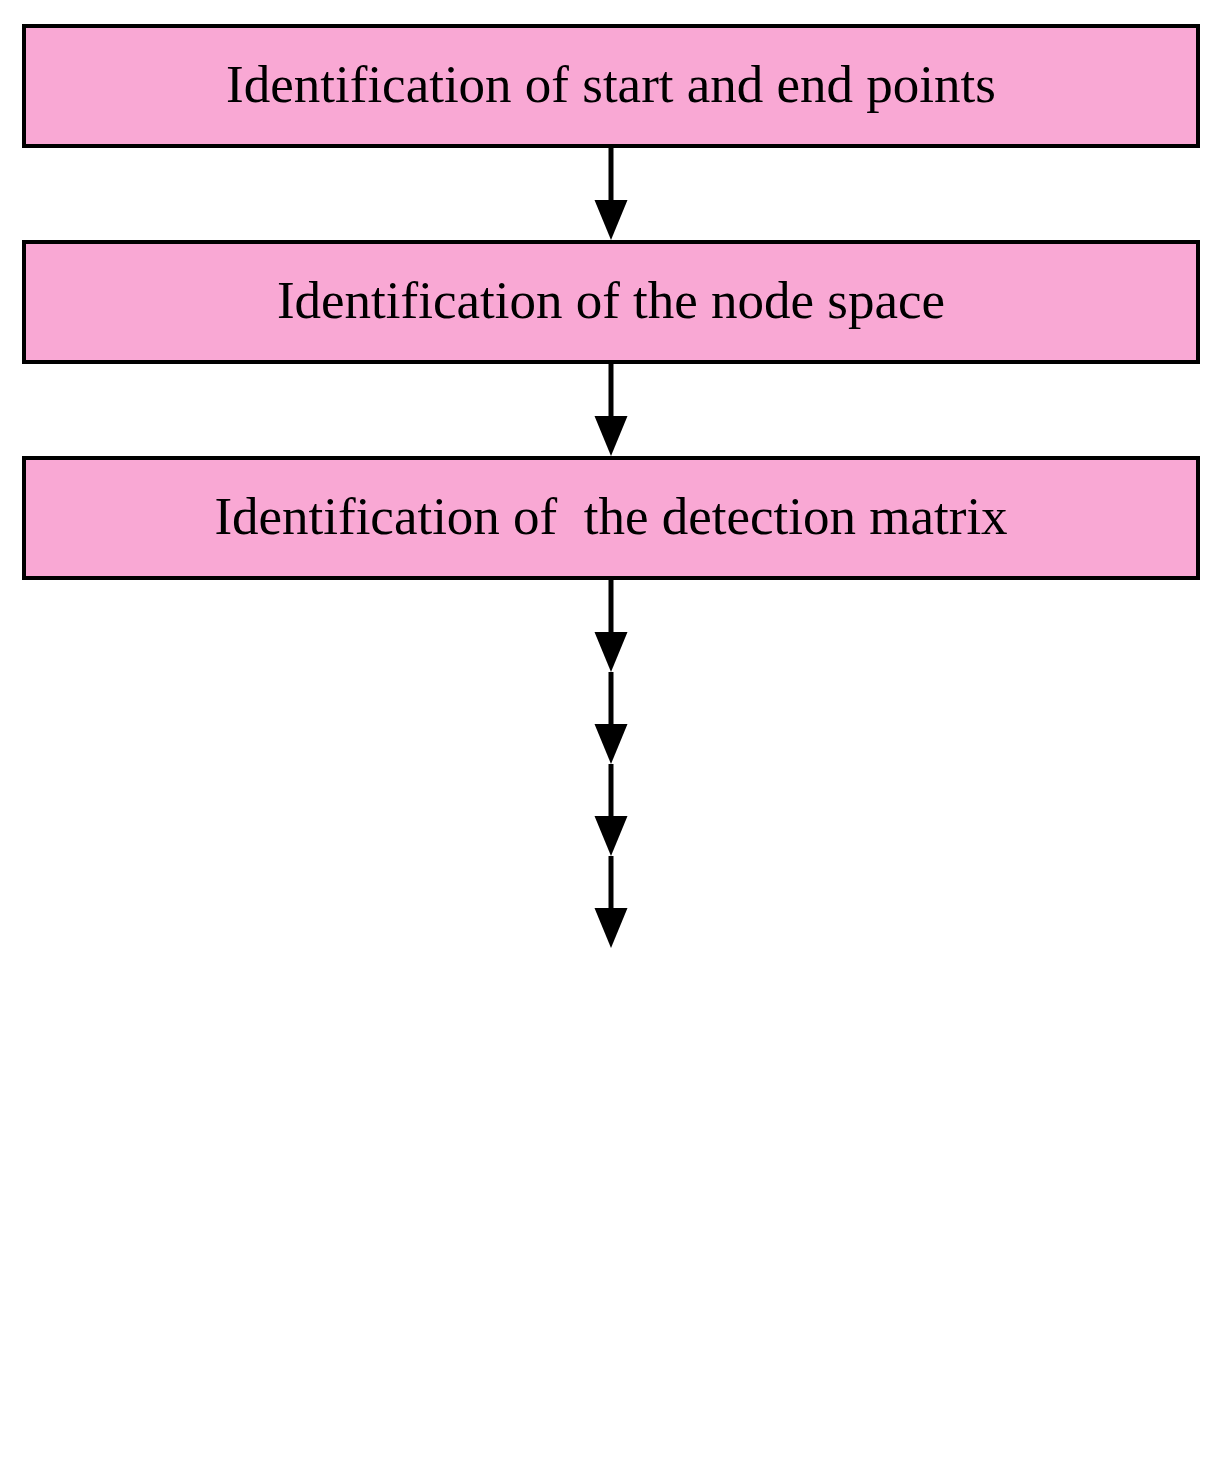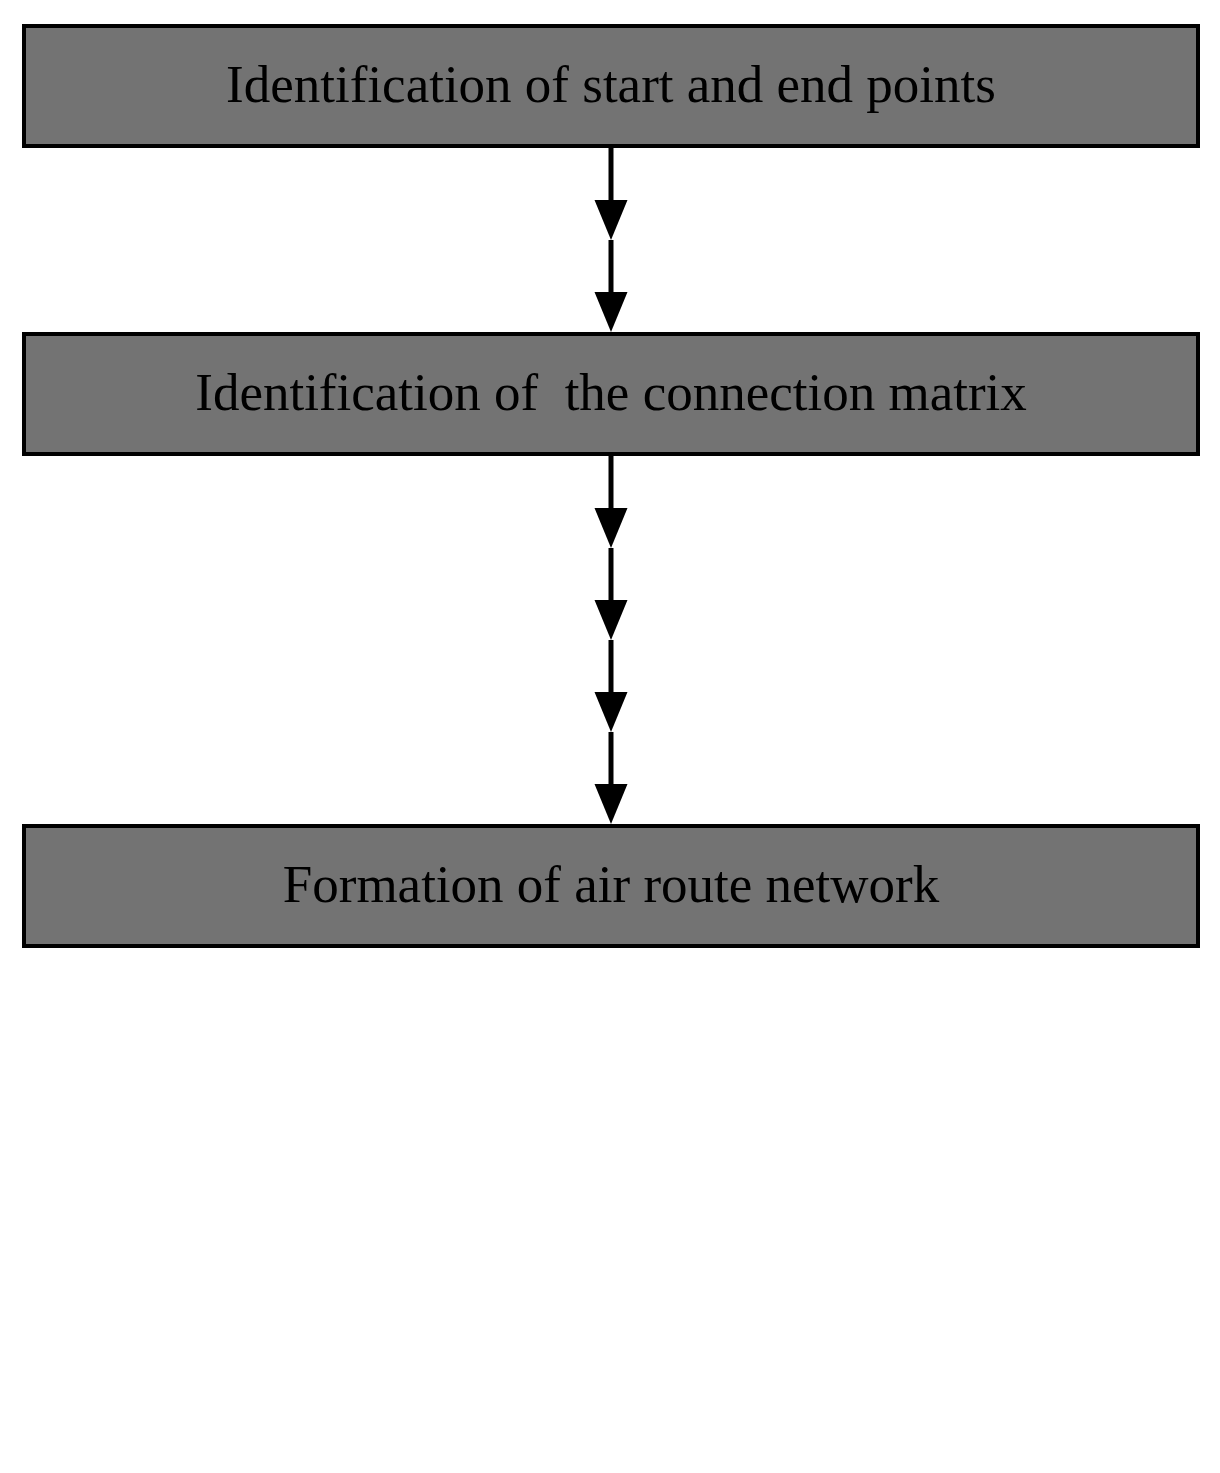--- a/index.html
+++ b/index.html
@@ -23,21 +23,21 @@
     width: 1178px;
   }
   .step {
     position: relative;
   }
   .node-box {
     box-sizing: border-box;
     width: 1178px;
     height: 124px;
     border: 4px solid #000000;
-    background: #737373;
+    background: #f9a8d4;
     display: flex;
     align-items: center;
     justify-content: center;
   }
   .node-label {
     font-family: "Liberation Serif", "DejaVu Serif", serif;
     font-size: 53px;
     line-height: 1.05;
     color: #000000;
     letter-spacing: 0px;
@@ -68,30 +68,35 @@
         <span class="node-label">Identification of start and end points</span>
       </div>
     </div>
     <div class="connector">
       <svg class="arrow-svg" width="1178" height="92" viewBox="0 0 1178 92">
         <line x1="589" y1="0" x2="589" y2="54" stroke="#000000" stroke-width="5"></line>
         <polygon points="572.5,52 605.5,52 589,92" fill="#000000"></polygon>
       </svg>
     </div>
 
+    <div class="step">
+      <div class="node-box">
+        <span class="node-label">Identification of the node space</span>
+      </div>
+    </div>
     <div class="connector">
       <svg class="arrow-svg" width="1178" height="92" viewBox="0 0 1178 92">
         <line x1="589" y1="0" x2="589" y2="54" stroke="#000000" stroke-width="5"></line>
         <polygon points="572.5,52 605.5,52 589,92" fill="#000000"></polygon>
       </svg>
     </div>
 
     <div class="step">
       <div class="node-box">
-        <span class="node-label">Identification of  the connection matrix</span>
+        <span class="node-label">Identification of  the detection matrix</span>
       </div>
     </div>
     <div class="connector">
       <svg class="arrow-svg" width="1178" height="92" viewBox="0 0 1178 92">
         <line x1="589" y1="0" x2="589" y2="54" stroke="#000000" stroke-width="5"></line>
         <polygon points="572.5,52 605.5,52 589,92" fill="#000000"></polygon>
       </svg>
     </div>
 
     <div class="connector">
@@ -108,20 +113,15 @@
       </svg>
     </div>
 
     <div class="connector">
       <svg class="arrow-svg" width="1178" height="92" viewBox="0 0 1178 92">
         <line x1="589" y1="0" x2="589" y2="54" stroke="#000000" stroke-width="5"></line>
         <polygon points="572.5,52 605.5,52 589,92" fill="#000000"></polygon>
       </svg>
     </div>
 
-    <div class="step">
-      <div class="node-box">
-        <span class="node-label">Formation of air route network</span>
-      </div>
-    </div>
 
   </div>
 </div>
 
 </body></html>

